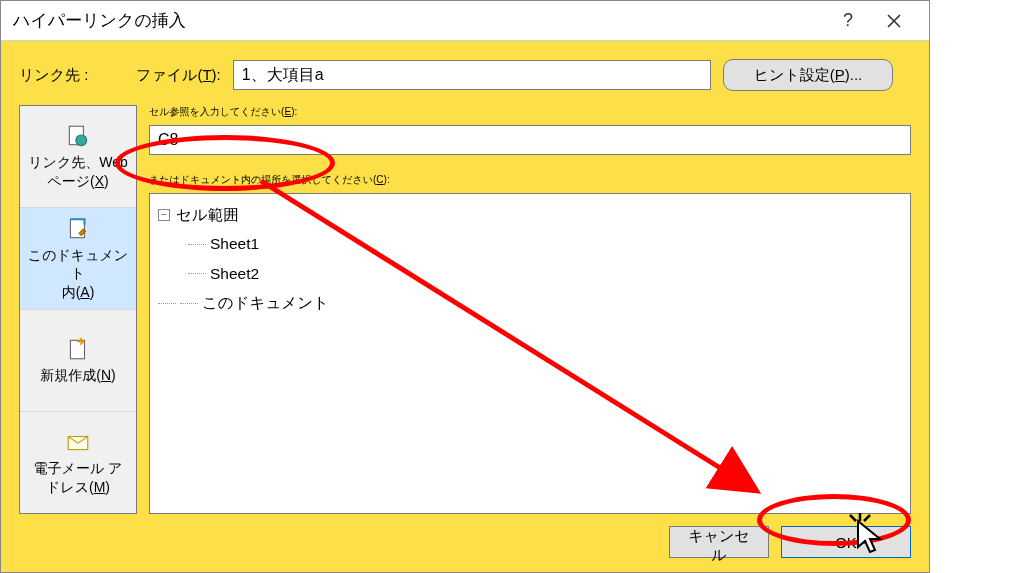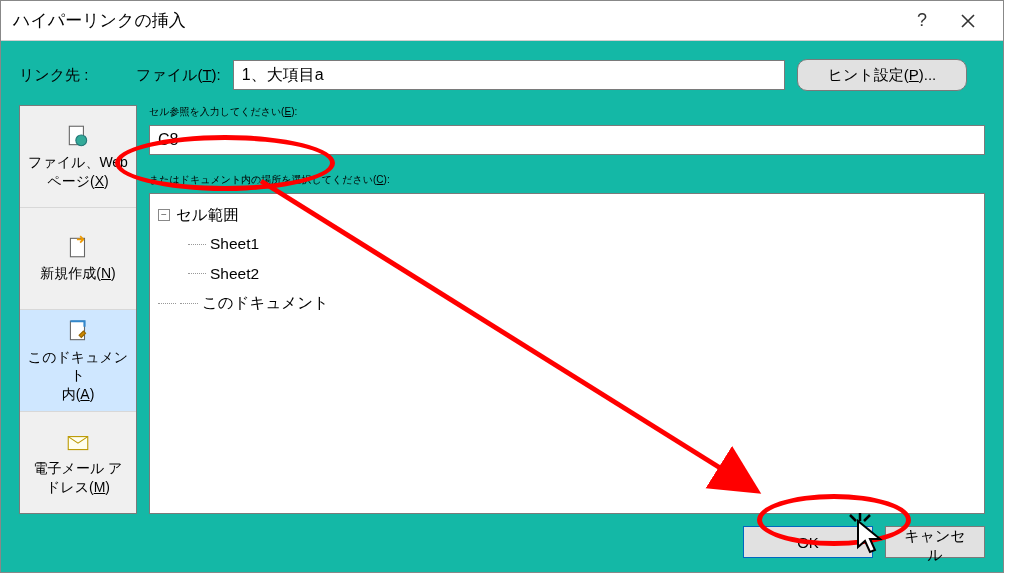--- a/index.html
+++ b/index.html
@@ -6,24 +6,24 @@
     body {
       font-family: "Yu Gothic UI", "Meiryo", sans-serif;
       font-size: 15px;
       background: #fff;
       width: 1024px;
       height: 573px;
       overflow: hidden;
       position: relative;
     }
     .dialog {
-      width: 1004px;
+      width: 930px;
       height: 573px;
       border: 1px solid #888;
-      background: #14b8a6;
+      background: #fde047;
       position: relative;
     }
     .titlebar {
       height: 40px;
       display: flex;
       align-items: center;
       padding: 0 12px;
       background: #fff;
       border-bottom: 1px solid #d0d0d0;
     }
@@ -223,38 +223,38 @@
       </button>
     </div>
 
     <div class="content">
       <div class="sidebar">
         <div class="side-item">
           <svg class="side-icon" viewBox="0 0 24 24">
               <rect x="4" y="3" width="13" height="17" fill="#fff" stroke="#666"></rect>
               <circle cx="15" cy="16" r="5" fill="#3a9" stroke="#277"></circle>
             </svg>
-          <div><span>ファイル、Web</span></div>
+          <div><span>リンク先、Web</span></div>
           <div><span>ページ(</span><u>X</u><span>)</span></div>
-        </div>
-        <div class="side-item">
-          <svg class="side-icon" viewBox="0 0 24 24">
-              <rect x="5" y="4" width="13" height="17" fill="#fff" stroke="#666"></rect>
-              <path d="M14 2 l3 3 l-3 3 M17 5 h-6" stroke="#e90" stroke-width="1.5" fill="none"></path>
-            </svg>
-          <div><span>新規作成(</span><u>N</u><span>)</span></div>
         </div>
         <div class="side-item selected">
           <svg class="side-icon" viewBox="0 0 24 24">
               <rect x="5" y="3" width="13" height="17" fill="#fff" stroke="#666"></rect>
               <path d="M5 3 L18 3 L18 8" fill="none" stroke="#38c" stroke-width="2"></path>
               <path d="M15 18 l4 -4 l-2 -2 l-4 4 z" fill="#c80" stroke="#960"></path>
             </svg>
           <div><span>このドキュメント</span></div>
           <div><span>内(</span><u>A</u><span>)</span></div>
+        </div>
+        <div class="side-item">
+          <svg class="side-icon" viewBox="0 0 24 24">
+              <rect x="5" y="4" width="13" height="17" fill="#fff" stroke="#666"></rect>
+              <path d="M14 2 l3 3 l-3 3 M17 5 h-6" stroke="#e90" stroke-width="1.5" fill="none"></path>
+            </svg>
+          <div><span>新規作成(</span><u>N</u><span>)</span></div>
         </div>
         <div class="side-item">
           <svg class="side-icon" viewBox="0 0 24 24">
               <rect x="3" y="7" width="18" height="12" fill="#ffe" stroke="#b90"></rect>
               <path d="M3 7 l9 6 l9 -6" fill="none" stroke="#b90"></path>
             </svg>
           <div><span>電子メール ア</span></div>
           <div><span>ドレス(</span><u>M</u><span>)</span></div>
         </div>
       </div>
@@ -283,22 +283,22 @@
           </div>
           <div class="tree-row tree-leaf" style="margin-left:0">
             <span style="display:inline-block;width:18px;border-top:1px dotted #999;margin-right:4px;vertical-align:middle"></span>
             <span>このドキュメント</span>
           </div>
         </div>
       </div>
     </div>
 
     <div class="footer">
+      <button class="btn btn-cancel">キャンセル</button>
       <button class="btn btn-ok">OK</button>
-      <button class="btn btn-cancel">キャンセル</button>
     </div>
 
   </div>
 
   <div class="anno-ellipse e1"></div>
   <div class="anno-ellipse e2"></div>
   <svg class="arrow-svg">
     <defs>
       <marker id="ah" markerWidth="12" markerHeight="12" refX="9" refY="5" orient="auto">
         <path d="M0 0 L10 5 L0 10 z" fill="#ff0000"></path>

